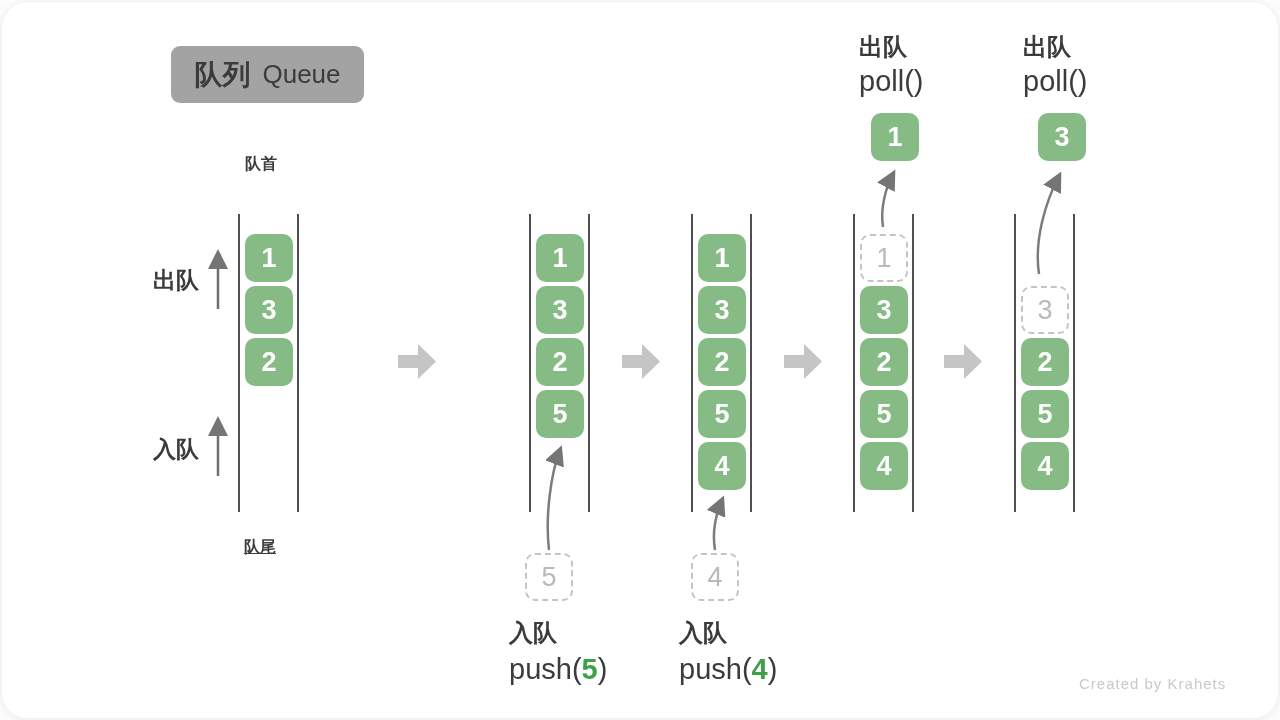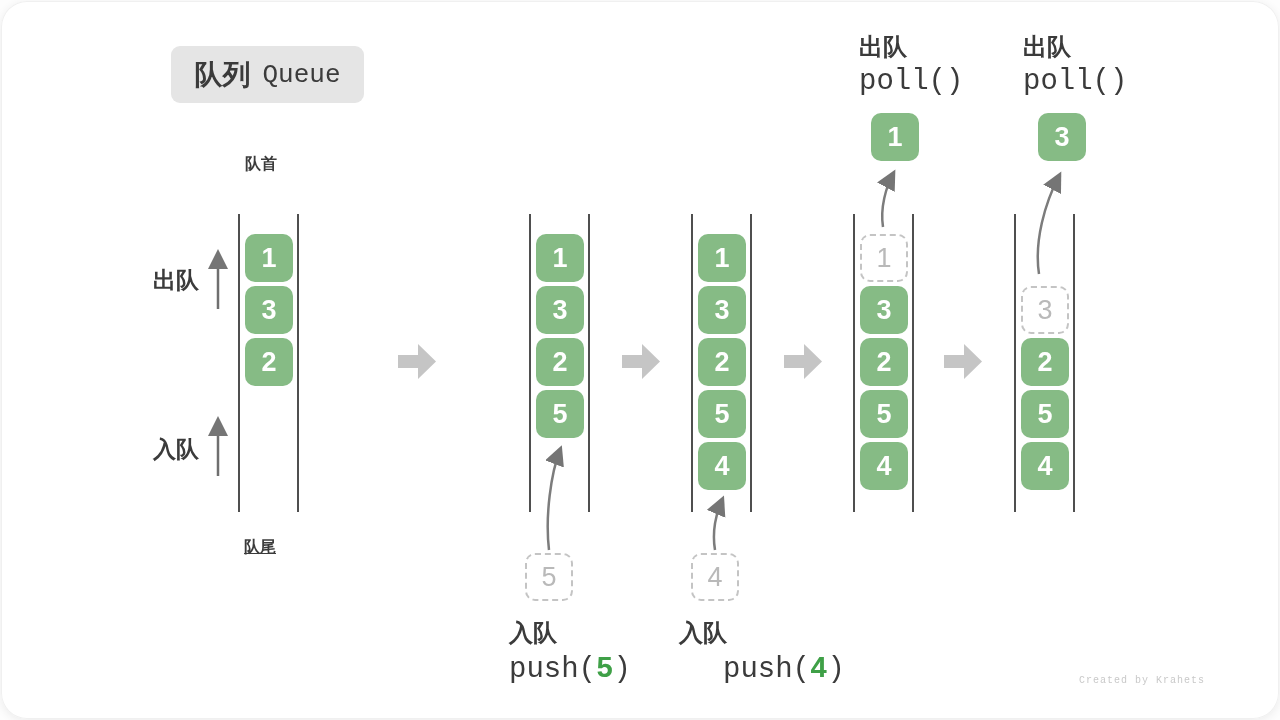--- a/index.html
+++ b/index.html
@@ -3,25 +3,25 @@
 <meta charset="utf-8">
 <style>
   html,body{margin:0;padding:0;background:#fdfdfd;}
   .canvas{
     position:relative;width:1278px;height:718px;margin:1px;
     background:#ffffff;border-radius:26px;
     box-shadow:0 2px 10px rgba(0,0,0,.07), inset 0 0 0 1px #f0f0f0;
     overflow:hidden;
     font-family:"Liberation Sans",sans-serif;color:#3b3b3b;
   }
-  .mono{font-family:Liberation Mono, monospace;}
+  .mono{font-family:Liberation Sans, sans-serif;}
   .abs{position:absolute;}
 
   .badge{
-    left:170px;top:45px;width:193px;height:57px;background:#e5e5e5;border-radius:9px;
+    left:170px;top:45px;width:193px;height:57px;background:#a3a3a3;border-radius:9px;
     display:flex;align-items:center;justify-content:center;gap:12px;
   }
   .badge .zh{font-size:28px;font-weight:bold;}
   .badge .en{font-size:26px;}
 
   .lbl{font-weight:bold;font-size:16px;white-space:nowrap;}
   .side-lbl{font-weight:bold;font-size:23px;white-space:nowrap;}
 
   .col{
     position:absolute;top:213px;width:57px;height:298px;
@@ -35,21 +35,21 @@
   }
   .box.dashed{
     background:transparent;border:2px dashed #c4c4c4;color:#b9b9b9;
     width:44px;height:44px;border-radius:10px;font-weight:normal;
   }
 
   .op{font-size:24px;font-weight:bold;white-space:nowrap;}
   .code{font-size:29px;white-space:nowrap;color:#3b3b3b;}
   .code .arg{color:#3fa047;font-weight:bold;}
 
-  .watermark{font-size:10px;color:#c9c9c9;letter-spacing:1px;}
+  .watermark{font-size:15px;color:#c9c9c9;letter-spacing:1px;}
 
   svg.overlay{position:absolute;left:0;top:0;width:1280px;height:720px;pointer-events:none;}
 </style>
 </head>
 <body>
 
 <div class="canvas">
 
   <div class="abs badge">
     <span class="zh">队列</span>
@@ -102,21 +102,21 @@
 
   <div class="abs op" style="left:858px;top:30px;">出队</div>
   <div class="abs code mono" style="left:858px;top:64px;">poll()</div>
   <div class="abs op" style="left:1022px;top:30px;">出队</div>
   <div class="abs code mono" style="left:1022px;top:64px;">poll()</div>
 
   <div class="abs op" style="left:508px;top:616px;">入队</div>
   <div class="abs code mono" style="left:508px;top:652px;"><span>push(</span><span class="arg">5</span><span>)</span></div>
 
   <div class="abs op" style="left:678px;top:616px;">入队</div>
-  <div class="abs code mono" style="left:678px;top:652px;margin-left:44px;"><span>push(</span><span class="arg">4</span><span>)</span></div>
+  <div class="abs code mono" style="left:678px;top:652px;"><span>push(</span><span class="arg">4</span><span>)</span></div>
 
   <div class="abs watermark mono" style="left:1078px;top:674px;">Created by Krahets</div>
 
   <svg class="overlay">
     <defs>
       <marker id="ah" markerWidth="9" markerHeight="9" refX="6" refY="4" orient="auto">
         <path d="M0,0 L8,4 L0,8 z" fill="#757575"></path>
       </marker>
     </defs>
 

